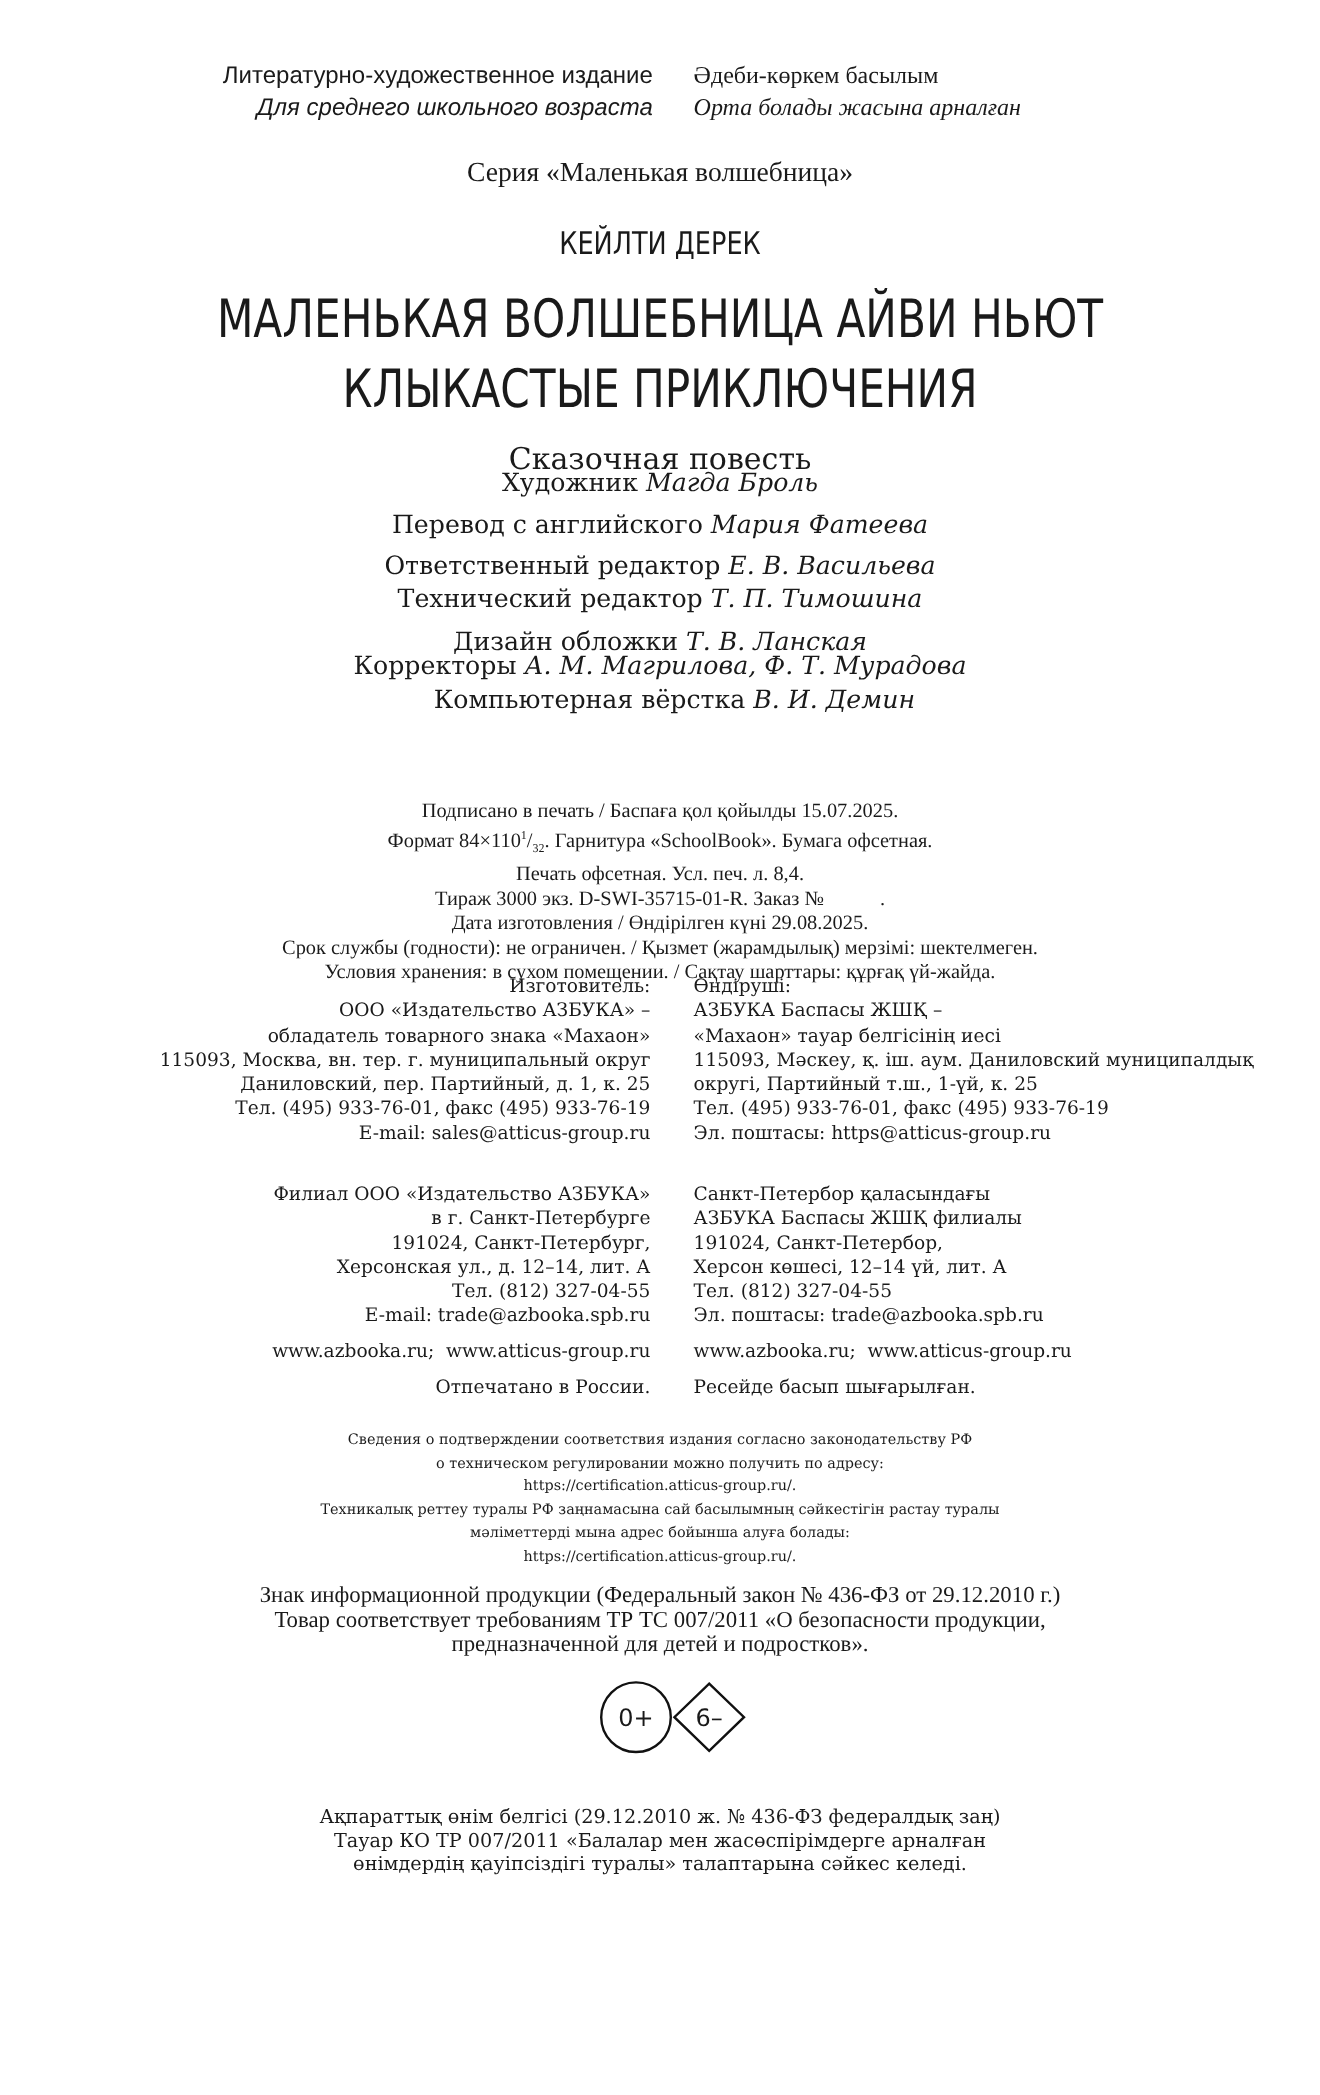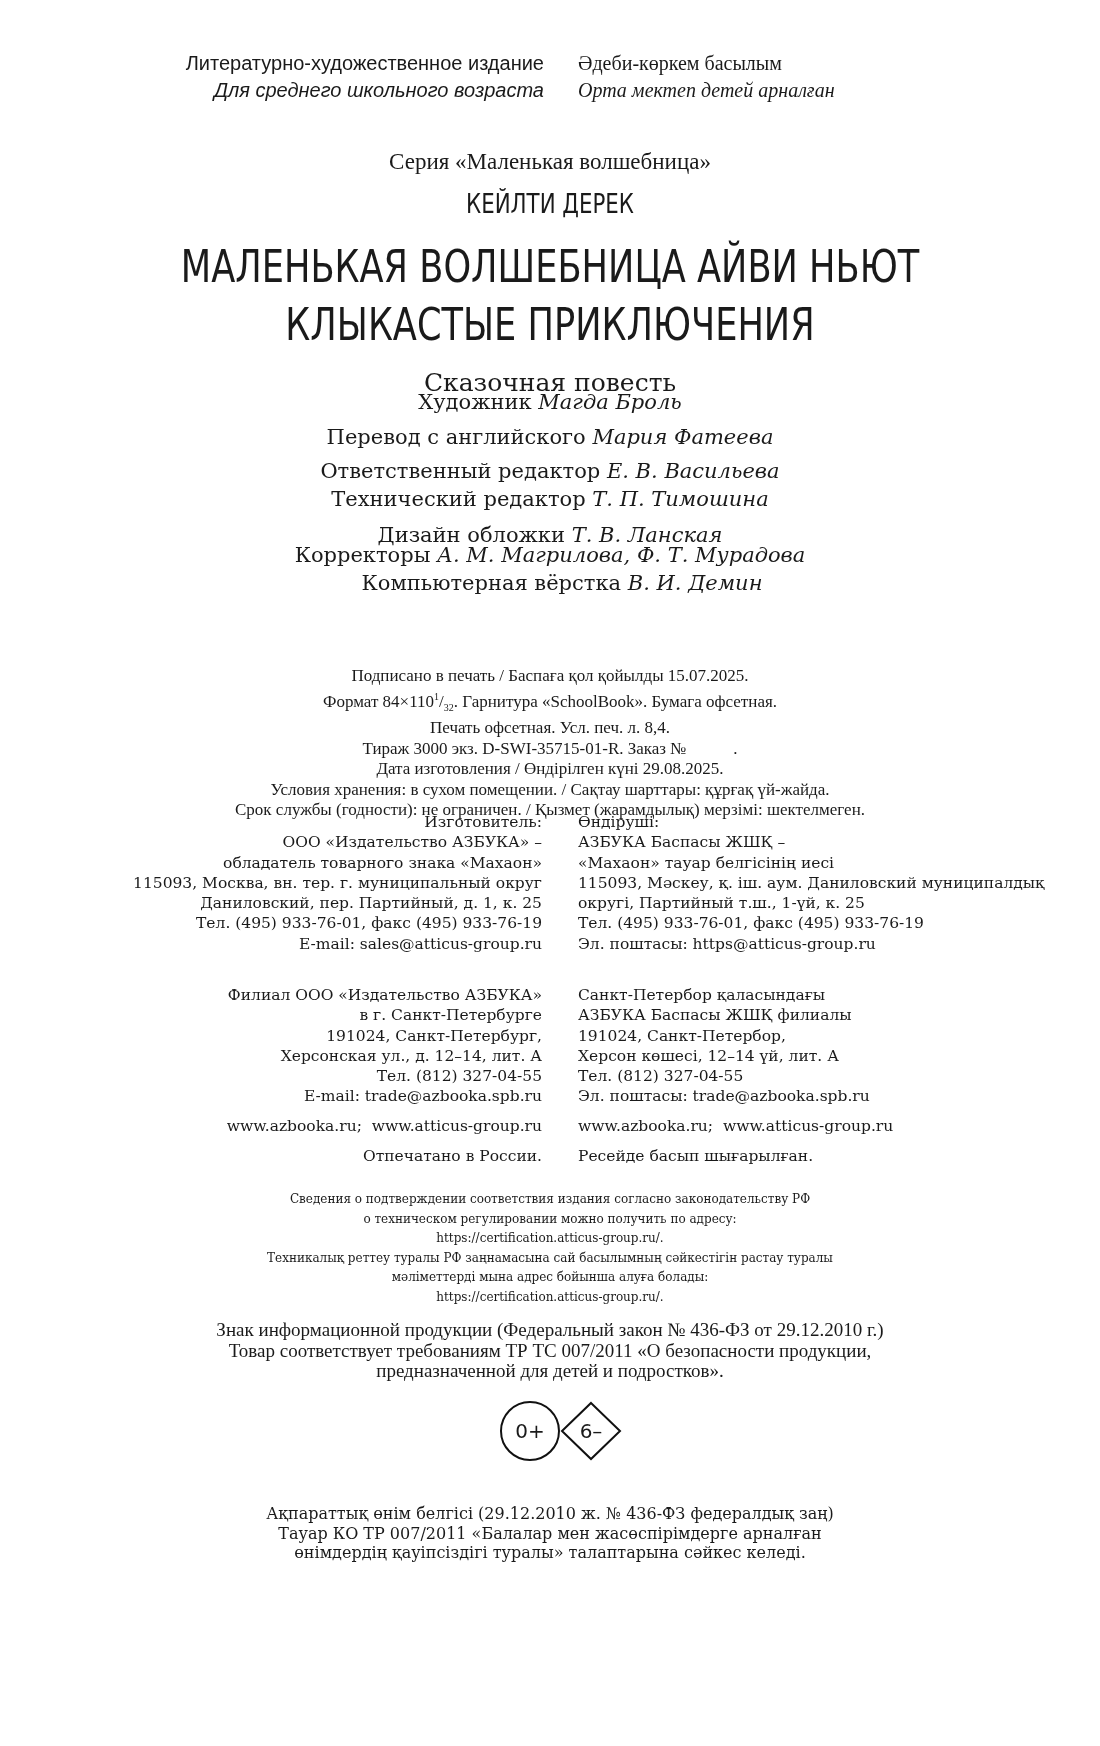--- a/index.html
+++ b/index.html
@@ -8,21 +8,21 @@
     color: #1a1a1a;
     font-family: "DejaVu Serif", "Liberation Serif", serif;
   }
   .center { position: absolute; left: 0; width: 1100px; text-align: center; }
   .it { font-style: italic; }
 
   
   .intro-left { position: absolute; right: 556px; top: 50px; text-align: right; font-size: 20px; line-height: 27px; font-family: Liberation Sans, sans-serif; }
   .intro-right { position: absolute; left: 578px; top: 50px; text-align: left; font-size: 20px; line-height: 27px; font-family: "Liberation Serif", serif; }
 
-  .series { top: 149px; font-size: 23px; font-family: "Liberation Serif", serif; }
+  .series { top: 131px; font-size: 23px; font-family: "Liberation Serif", serif; }
 
   .author { top: 189px; font-family: "DejaVu Sans", sans-serif; font-size: 26px; letter-spacing: 0px; transform: scaleX(0.82); transform-origin: 550px 0; }
   .title1 { top: 242px; font-family: "DejaVu Sans", sans-serif; font-size: 44px; line-height: 50px; transform: scaleX(0.8); transform-origin: 550px 0; }
   .title2 { top: 300px; font-family: "DejaVu Sans", sans-serif; font-size: 44px; line-height: 50px; transform: scaleX(0.8); transform-origin: 550px 0; }
 
   .subtitle { top: 368px; font-size: 25px; font-family: "DejaVu Serif", serif; }
 
   .credit { font-size: 21px; font-family: "DejaVu Serif", serif; line-height: 29px; }
   .credit .nm { font-style: italic; }
 
@@ -45,21 +45,21 @@
 </style>
 </head>
 <body>
 
 <div class="intro-left">
   <div>Литературно-художественное издание</div>
   <div class="it">Для среднего школьного возраста</div>
 </div>
 <div class="intro-right">
   <div>Әдеби-көркем басылым</div>
-  <div class="it">Орта мектеп детей арналған</div>
+  <div class="it">Орта болады жасына арналған</div>
 </div>
 
 <div class="center series">Серия «Маленькая волшебница»</div>
 
 <div class="center author">КЕЙЛТИ ДЕРЕК</div>
 <div class="center title1">МАЛЕНЬКАЯ ВОЛШЕБНИЦА АЙВИ НЬЮТ</div>
 <div class="center title2">КЛЫКАСТЫЕ ПРИКЛЮЧЕНИЯ</div>
 
 <div class="center subtitle">Сказочная повесть</div>
 
@@ -84,22 +84,22 @@
 <div class="center credit" style="top:569px;padding-left:12px;">
   <span>Компьютерная вёрстка  </span><span class="nm">В. И. Демин</span>
 </div>
 
 <div class="center imprint">
   <div>Подписано в печать / Баспаға қол қойылды 15.07.2025.</div>
   <div><span>Формат 84×110</span><sup>1</sup>/<sub>32</sub><span>. Гарнитура «SchoolBook». Бумага офсетная.</span></div>
   <div>Печать офсетная. Усл. печ. л. 8,4.</div>
   <div style="white-space:pre;">Тираж 3000 экз. D-SWI-35715-01-R. Заказ №           .</div>
   <div>Дата изготовления / Өндірілген күні 29.08.2025.</div>
+  <div>Срок службы (годности): не ограничен. / Қызмет (жарамдылық) мерзімі: шектелмеген.</div>
   <div>Условия хранения: в сухом помещении. / Сақтау шарттары: құрғақ үй-жайда.</div>
-  <div>Срок службы (годности): не ограничен. / Қызмет (жарамдылық) мерзімі: шектелмеген.</div>
 </div>
 
 <div class="colL" style="top:812px;">
   <div>Изготовитель:</div>
   <div>ООО «Издательство АЗБУКА» –</div>
   <div>обладатель товарного знака «Махаон»</div>
   <div>115093, Москва, вн. тер. г. муниципальный округ</div>
   <div>Даниловский, пер. Партийный, д. 1, к. 25</div>
   <div>Тел. (495) 933-76-01, факс (495) 933-76-19</div>
   <div>E-mail: sales@atticus-group.ru</div>

